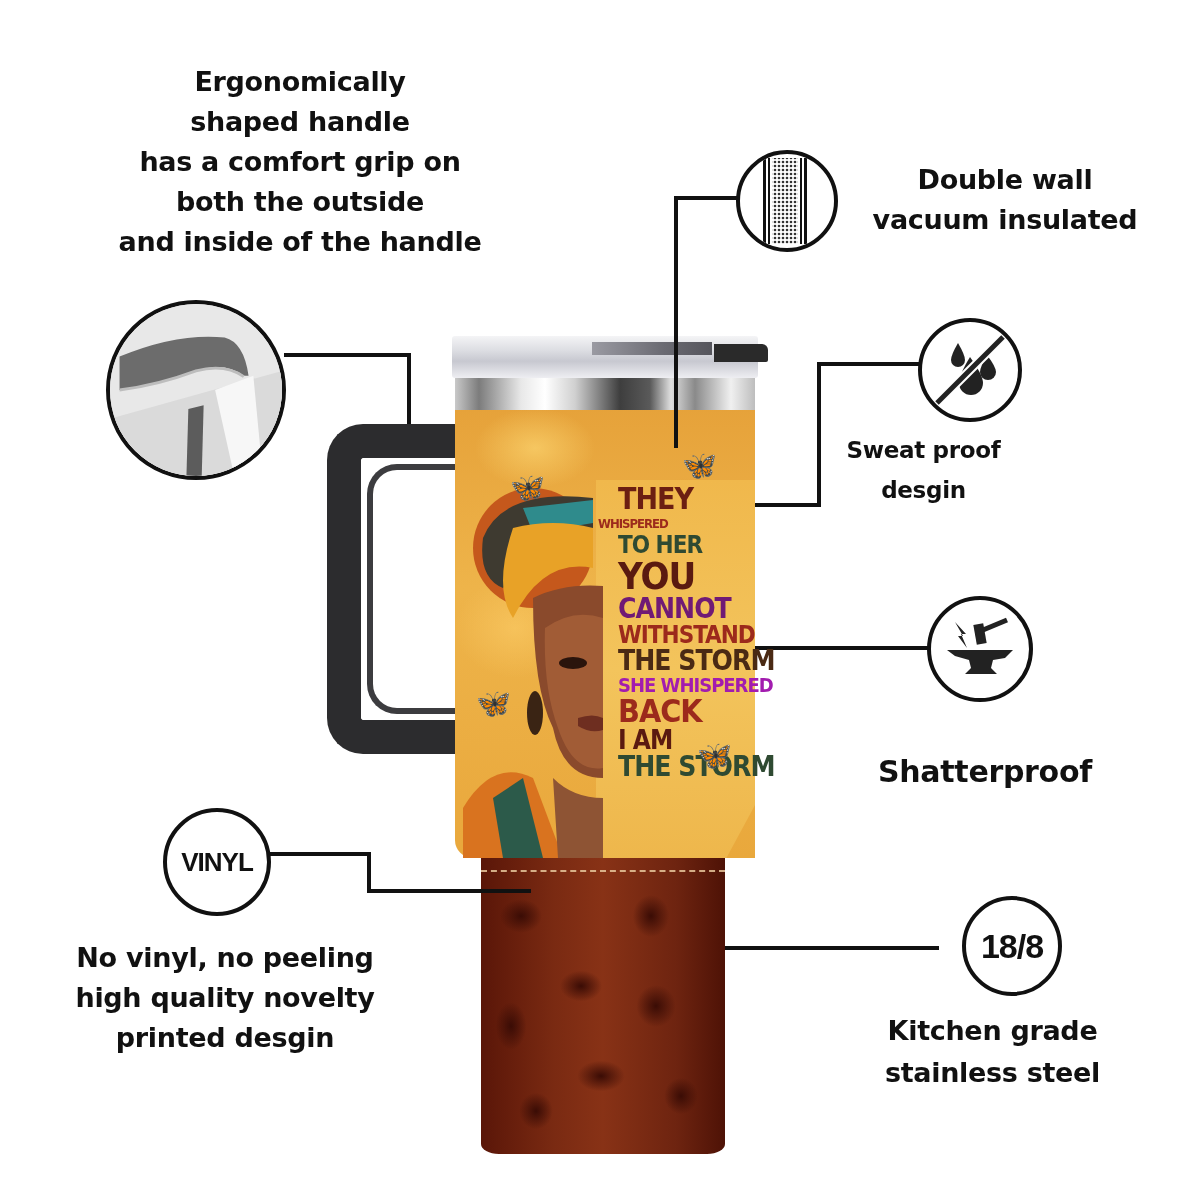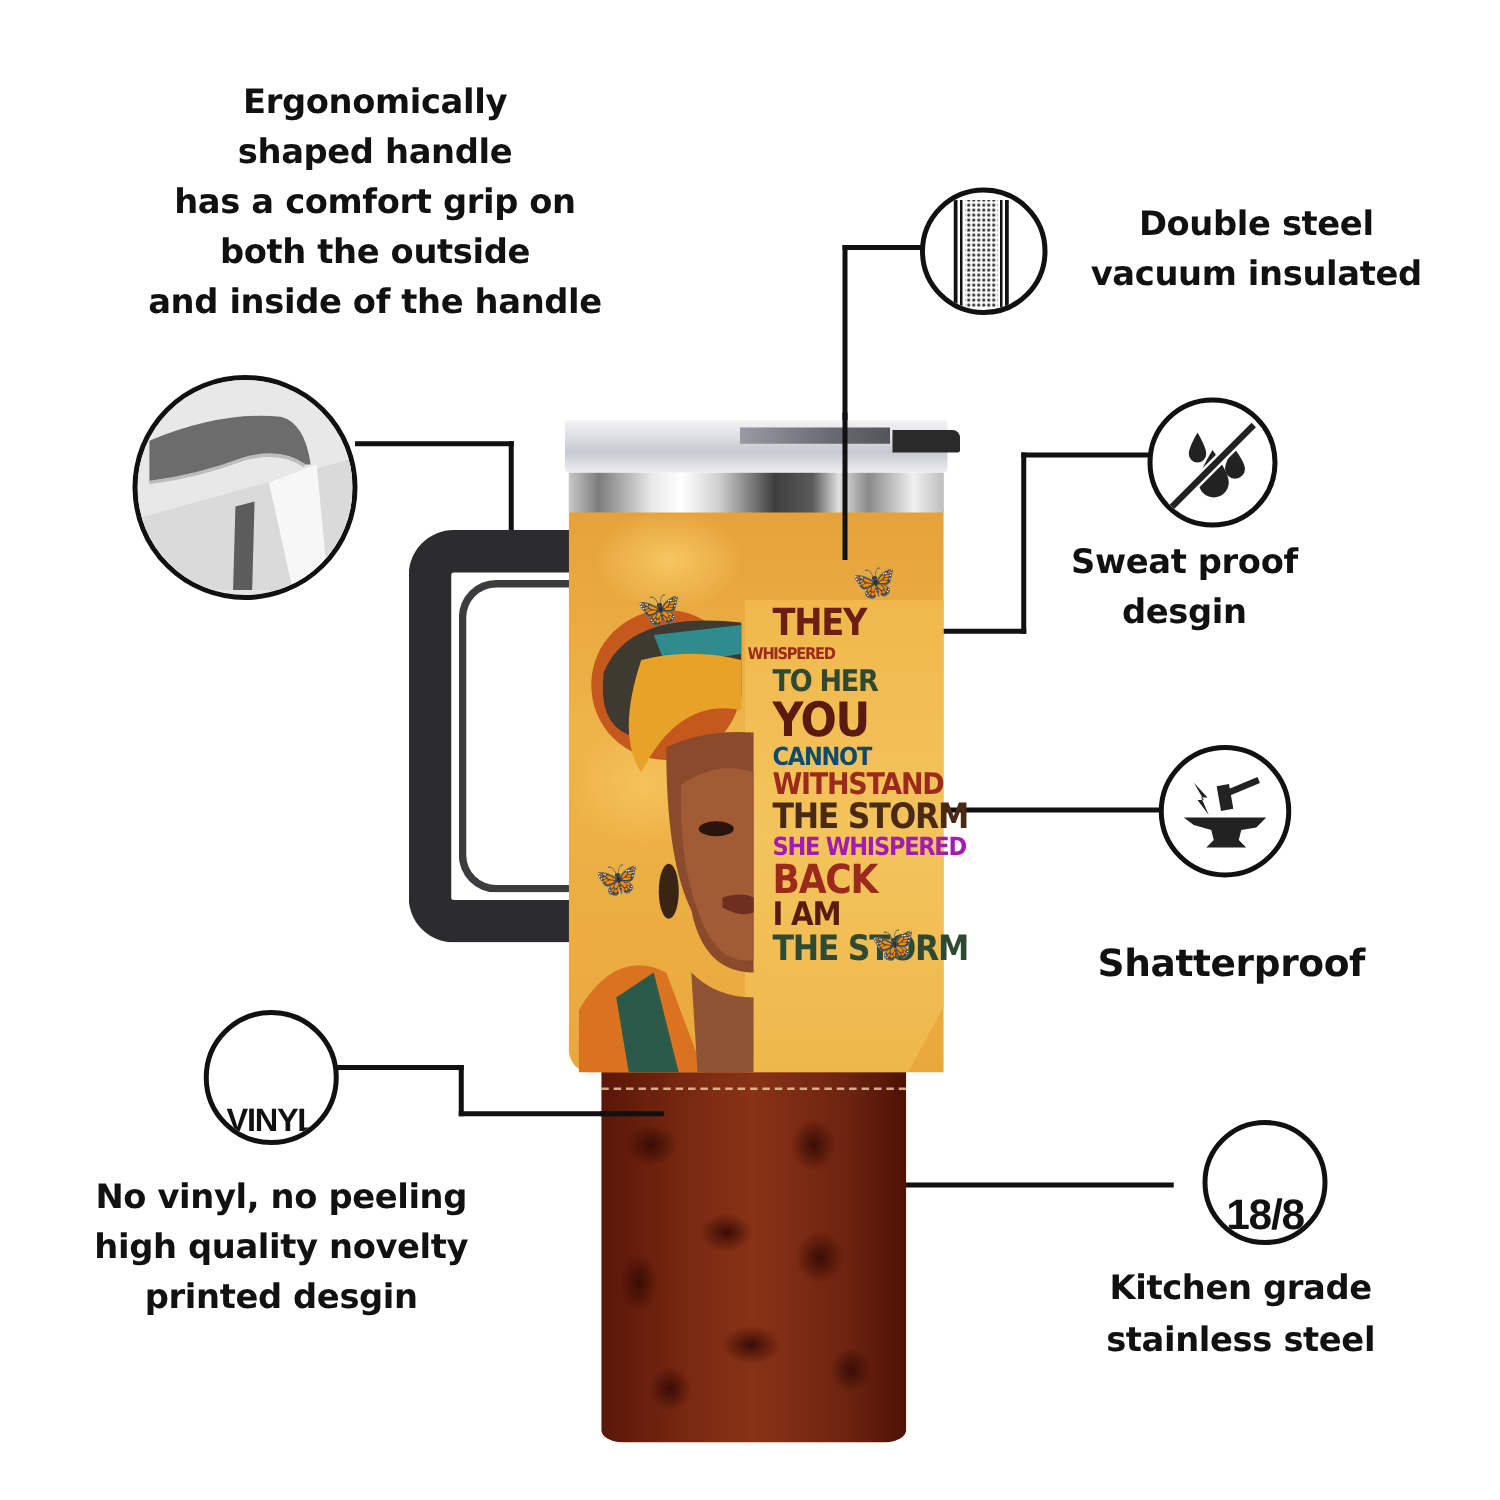--- a/index.html
+++ b/index.html
@@ -3,21 +3,21 @@
 <meta charset="utf-8">
 <style>
   html, body { margin:0; padding:0; background:#ffffff; }
   body { width:1200px; height:1200px; position:relative; overflow:hidden;
          font-family:"DejaVu Sans", "Liberation Sans", sans-serif; color:#111; }
   .label { position:absolute; text-align:center; font-weight:600; color:#111;
            font-family:"DejaVu Sans", sans-serif; letter-spacing:-0.3px; }
   .line { position:absolute; background:#111; }
   .circle { position:absolute; border:4px solid #111; border-radius:50%;
             box-sizing:border-box; background:#fff; display:flex;
-            align-items:flex-end; justify-content:center; overflow:hidden; }
+            align-items:center; justify-content:center; overflow:hidden; }
   .circle-text { font-family:"Liberation Sans", sans-serif; font-weight:700;
                  color:#111; letter-spacing:-1px; }
   
   .lid { position:absolute; left:452px; top:336px; width:306px; height:42px;
          background:linear-gradient(180deg,#f4f4f6 0%,#dcdde2 35%,#c7c8d0 60%,#eeeef2 100%);
          border-radius:3px; }
   .lid-dark { position:absolute; left:140px; top:6px; width:120px; height:13px;
               background:linear-gradient(90deg,#9a9aa2,#6a6a72 60%,#55555c); }
   .lid-spout { position:absolute; right:-10px; top:8px; width:54px; height:18px;
                background:#2a2a2a; border-radius:0 6px 2px 0; }
@@ -93,37 +93,37 @@
     <rect x="6" y="2" width="3" height="86" fill="#111"></rect>
     <rect x="11" y="2" width="2" height="86" fill="#111"></rect>
     <rect x="15" y="2" width="26" height="86" fill="url(#dots)"></rect>
     <rect x="43" y="2" width="2" height="86" fill="#111"></rect>
     <rect x="47" y="2" width="3" height="86" fill="#111"></rect>
   </svg>
 </div>
 <div class="line" style="left:674px; top:196px; width:64px; height:4px;"></div>
 <div class="line" style="left:674px; top:196px; width:4px; height:252px;"></div>
 <div class="label" style="left:850px; top:160px; width:310px; font-size:27px; line-height:40px;">
-  <div>Double steel</div>
+  <div>Double wall</div>
   <div>vacuum insulated</div>
 </div>
 
 <div class="circle" style="left:918px; top:318px; width:104px; height:104px;">
   <svg width="90" height="90" viewBox="0 0 90 90">
     <path d="M33 18 Q26 30 26 35 A7 7 0 0 0 40 35 Q40 30 33 18 Z" fill="#222"></path>
     <path d="M45 32 Q34 50 34 58 A12 12 0 0 0 58 58 Q58 50 45 32 Z" fill="#222"></path>
     <path d="M62 30 Q55 42 55 47 A8 8 0 0 0 71 47 Q71 42 62 30 Z" fill="#222"></path>
     <line x1="78" y1="12" x2="12" y2="78" stroke="#fff" stroke-width="9"></line>
     <line x1="78" y1="12" x2="12" y2="78" stroke="#222" stroke-width="5"></line>
   </svg>
 </div>
 <div class="line" style="left:817px; top:362px; width:103px; height:4px;"></div>
 <div class="line" style="left:817px; top:362px; width:4px; height:145px;"></div>
 <div class="line" style="left:730px; top:503px; width:91px; height:4px;"></div>
-<div class="label" style="left:820px; top:430px; width:255px; font-size:27px; line-height:40px;">
+<div class="label" style="left:796px; top:430px; width:255px; font-size:23px; line-height:40px;">
   <div>Sweat proof</div>
   <div>desgin</div>
 </div>
 
 <div class="circle" style="left:927px; top:596px; width:106px; height:106px;">
   <svg width="90" height="90" viewBox="0 0 90 90">
     <path d="M20 18 L28 32 L23 32 L32 44 L26 30 L31 30 Z" fill="#222"></path>
     <rect x="40" y="20" width="10" height="20" fill="#222" transform="rotate(-10 45 30)"></rect>
     <line x1="48" y1="26" x2="72" y2="16" stroke="#222" stroke-width="5"></line>
     <path d="M12 46 L78 46 L70 54 L58 56 L56 64 L62 70 L30 70 L36 64 L34 56 L20 52 Z" fill="#222"></path>
@@ -178,21 +178,21 @@
     <path d="M0 330 Q30 280 70 300 L100 380 L0 380 Z" fill="#d9731f"></path>
     <path d="M30 320 L60 300 L80 380 L40 380 Z" fill="#2c5a4a"></path>
     <path d="M90 300 Q110 320 140 320 L140 380 L95 380 Z" fill="#8e5434"></path>
   </svg>
 
   <div class="quote">
     <div style="font-size:30px; color:#6b1f12;">THEY</div>
     <div style="font-size:13px; color:#9c2a1c; margin:3px 0;">WHISPERED</div>
     <div style="font-size:24px; color:#2f4a32;">TO HER</div>
     <div style="font-size:38px; color:#5a1a10;">YOU</div>
-    <div style="font-size:20px; color:#0c4a6e;">CANNOT</div>
+    <div style="font-size:28px; color:#701a75;">CANNOT</div>
     <div style="font-size:24px; color:#9c2a1c;">WITHSTAND</div>
     <div style="font-size:28px; color:#4a2a14;">THE STORM</div>
     <div style="font-size:20px; color:#a21caf;">SHE WHISPERED</div>
     <div style="font-size:32px; color:#9c2a1c;">BACK</div>
     <div style="font-size:26px; color:#5a1a10;">I AM</div>
     <div style="font-size:28px; color:#2f4a32;">THE STORM</div>
   </div>
 
   <div class="butterfly" style="left:510px; top:474px; color:#d89a3a;">🦋</div>
   <div class="butterfly" style="left:682px; top:452px; color:#d89a3a;">🦋</div>

